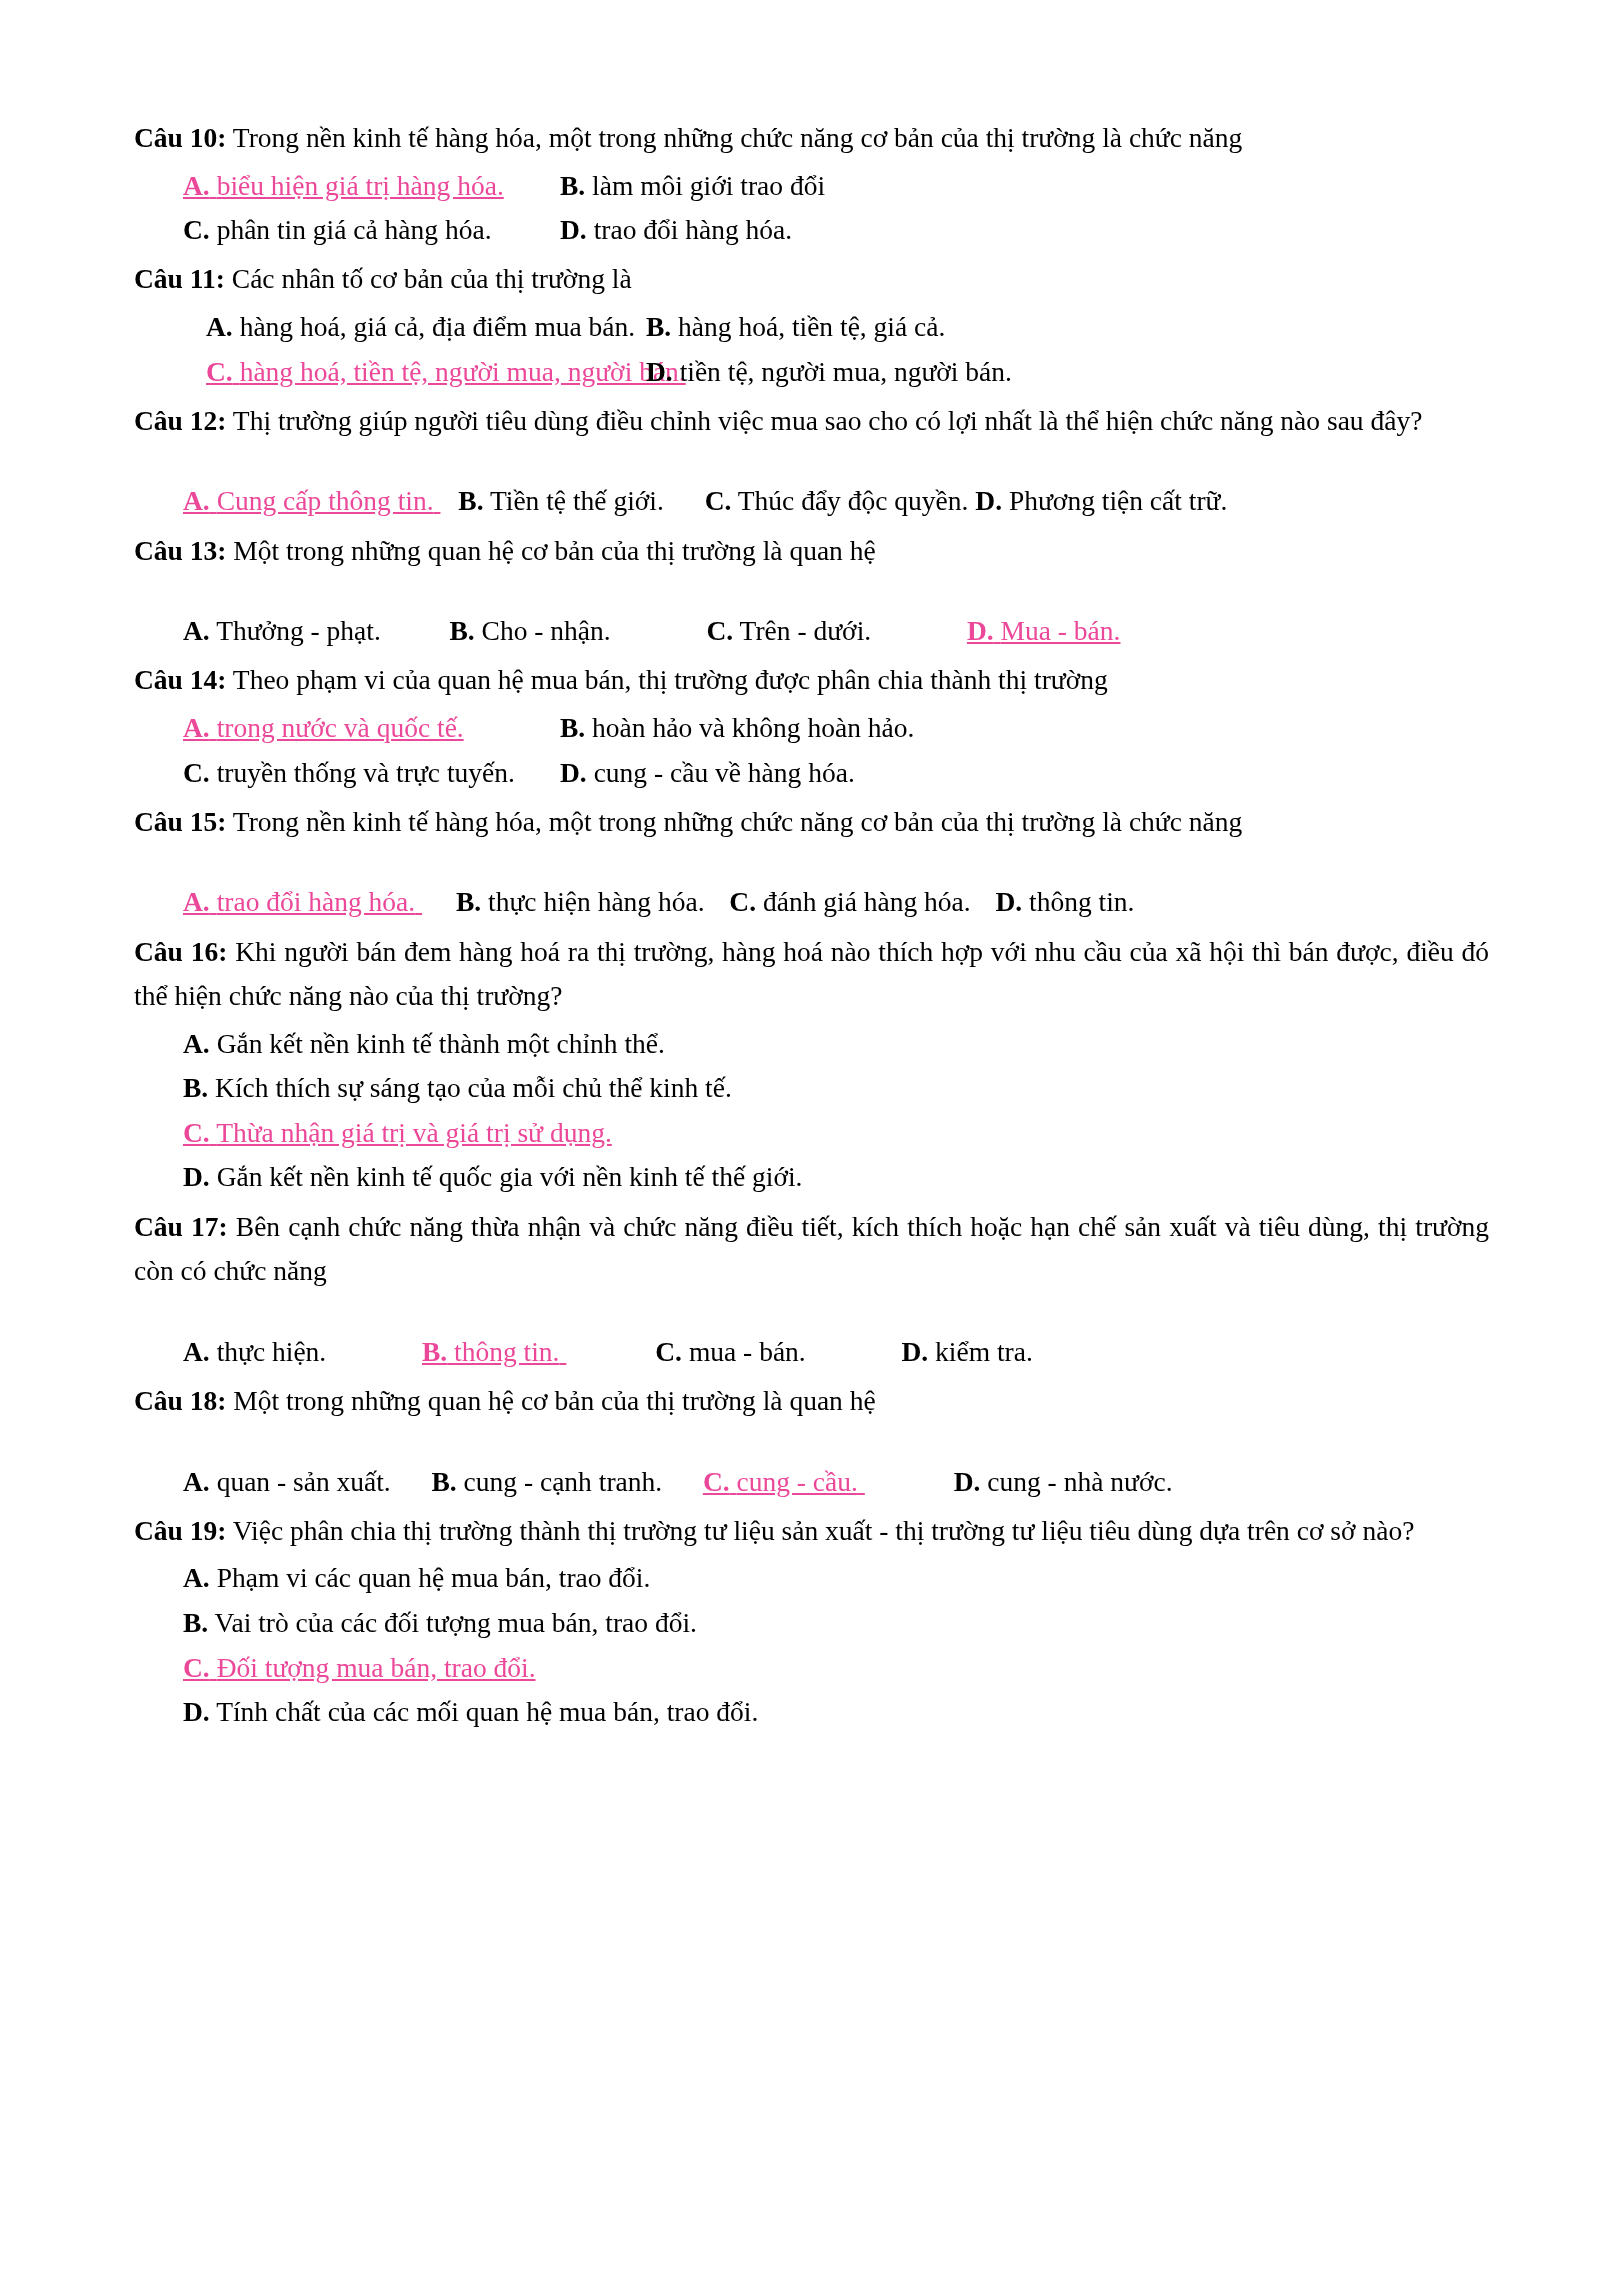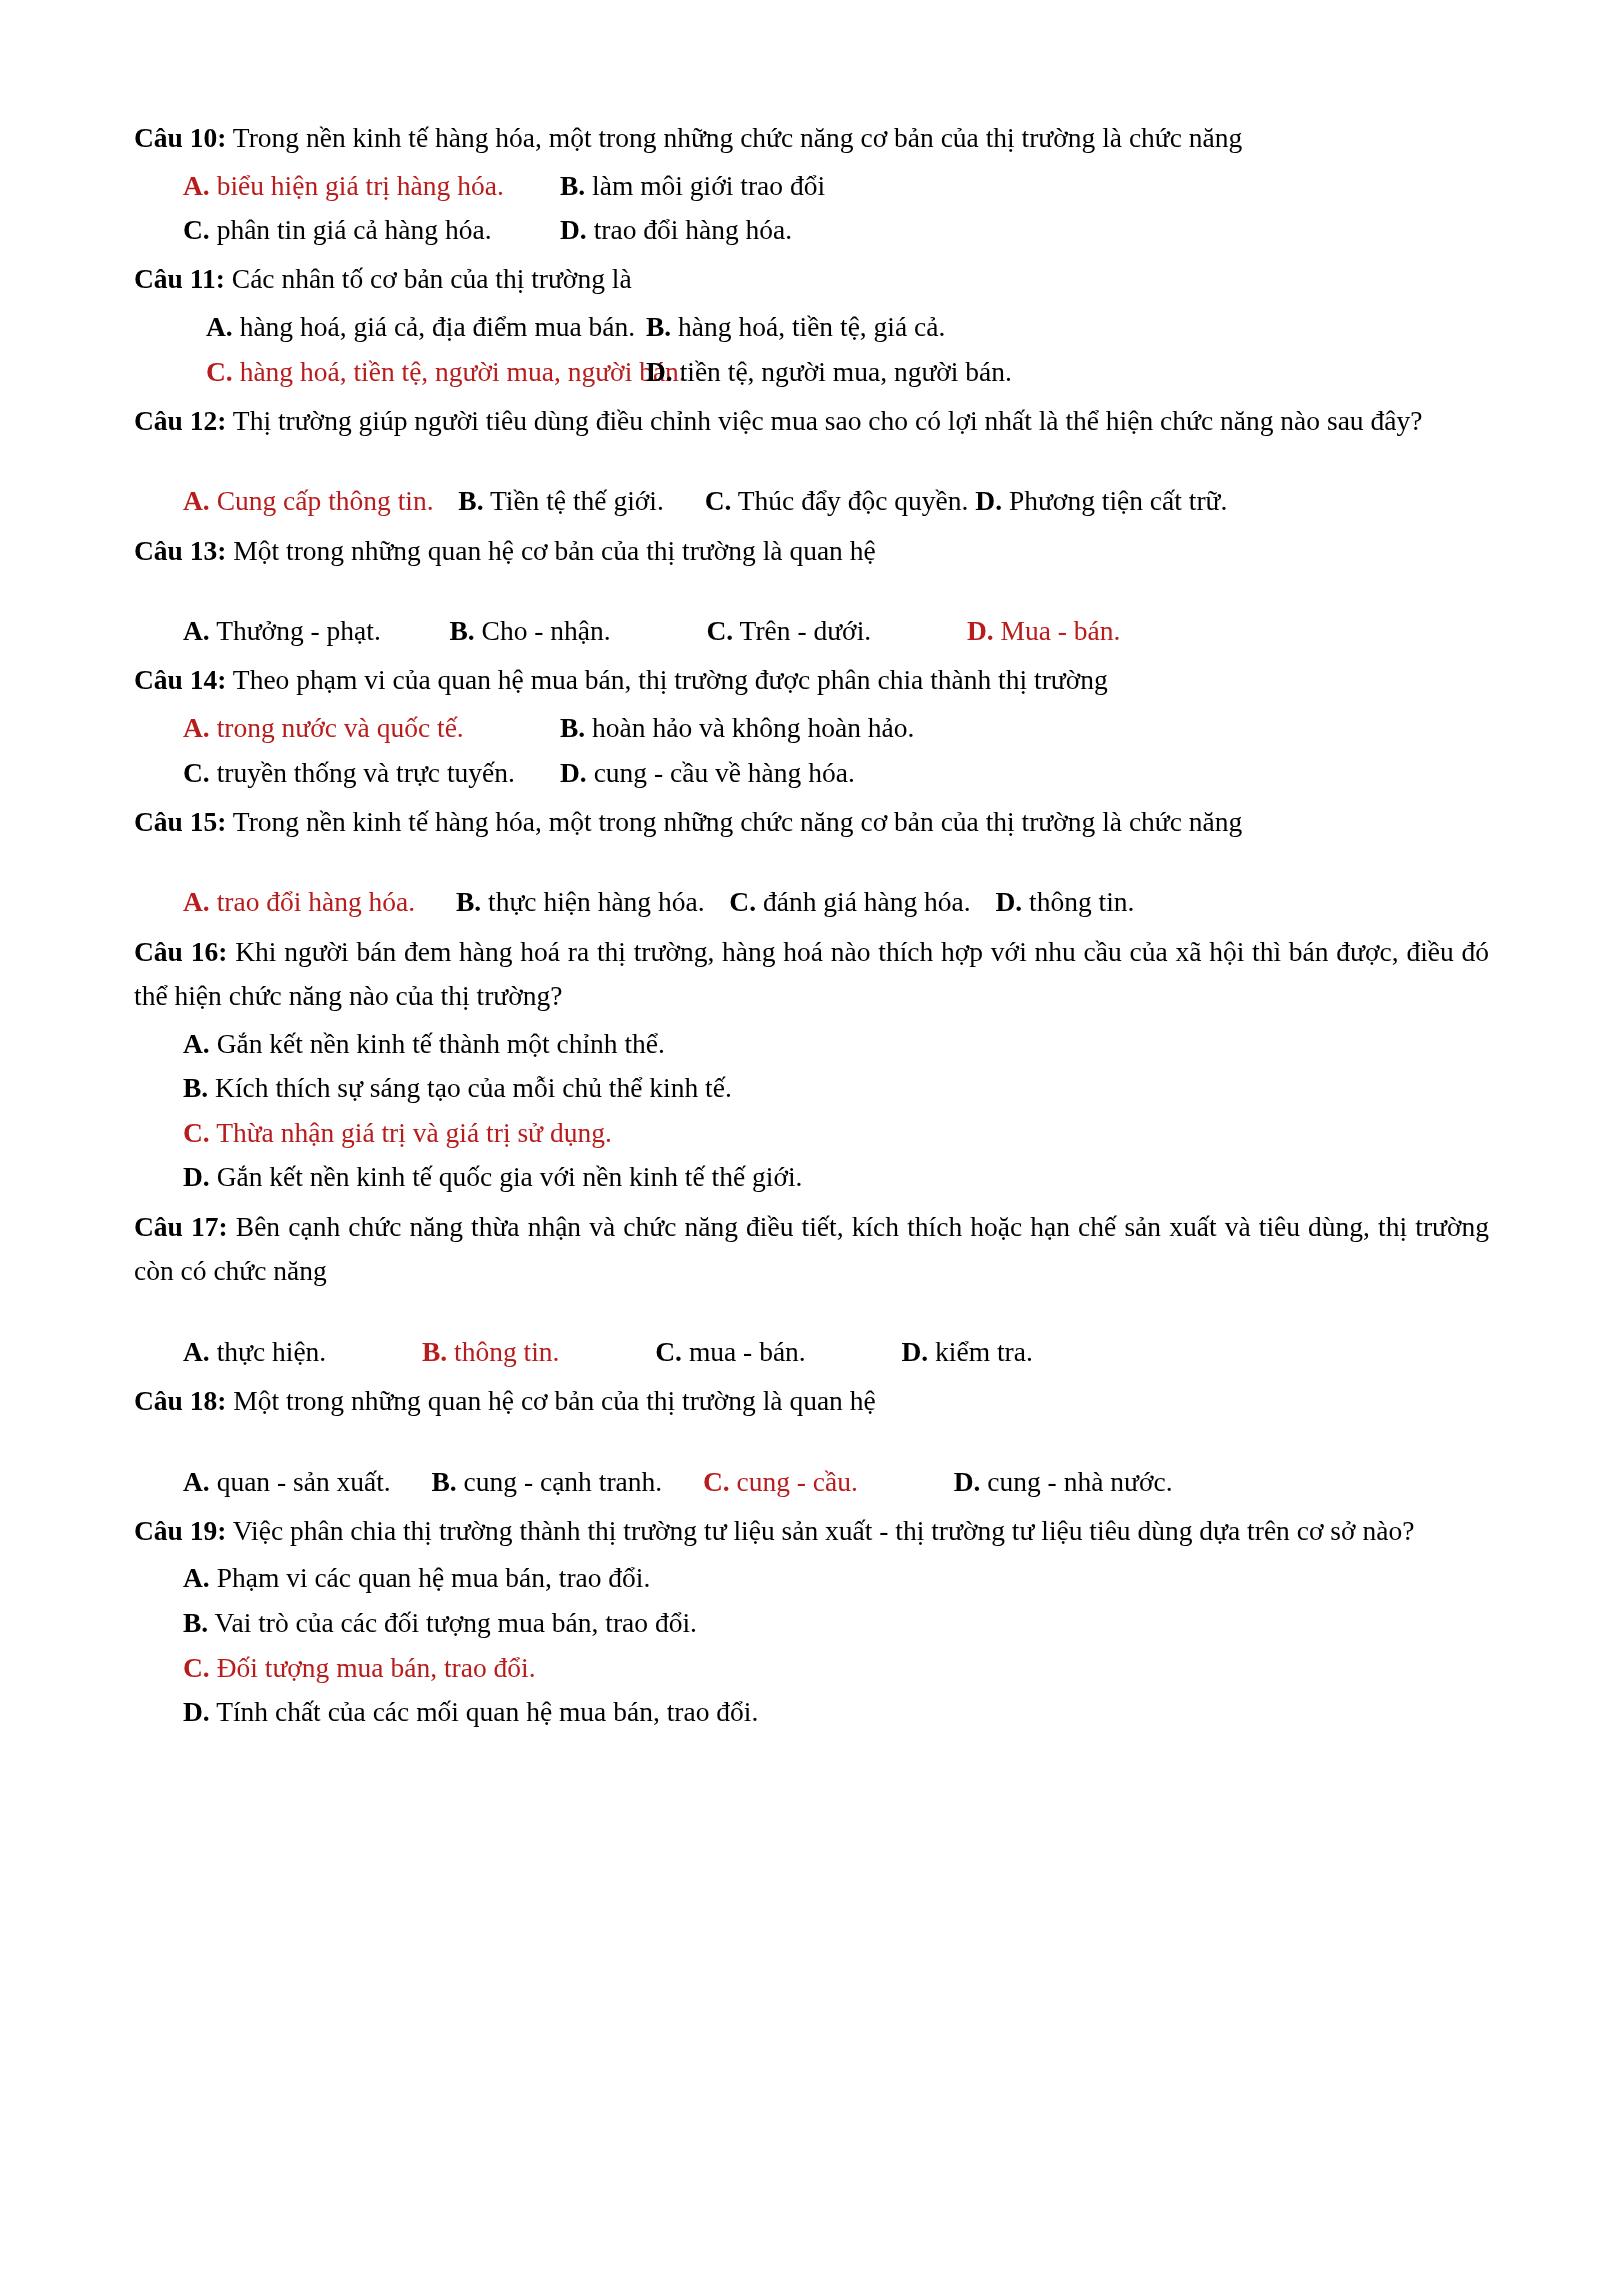--- a/index.html
+++ b/index.html
@@ -38,21 +38,22 @@
   .opt {
     font-size: 27.5px;
     line-height: 1.62;
     margin: 0;
     white-space: nowrap;
   }
   .opt .lbl {
     font-weight: bold;
   }
   .red {
-    color: #b91c1c;
+    color: #ec4899;
+    text-decoration: underline;
   }
   
   .row2 {
     display: flex;
     align-items: baseline;
   }
   .row2 > .opt:first-child {
     width: 377px;
     flex: 0 0 377px;
   }

